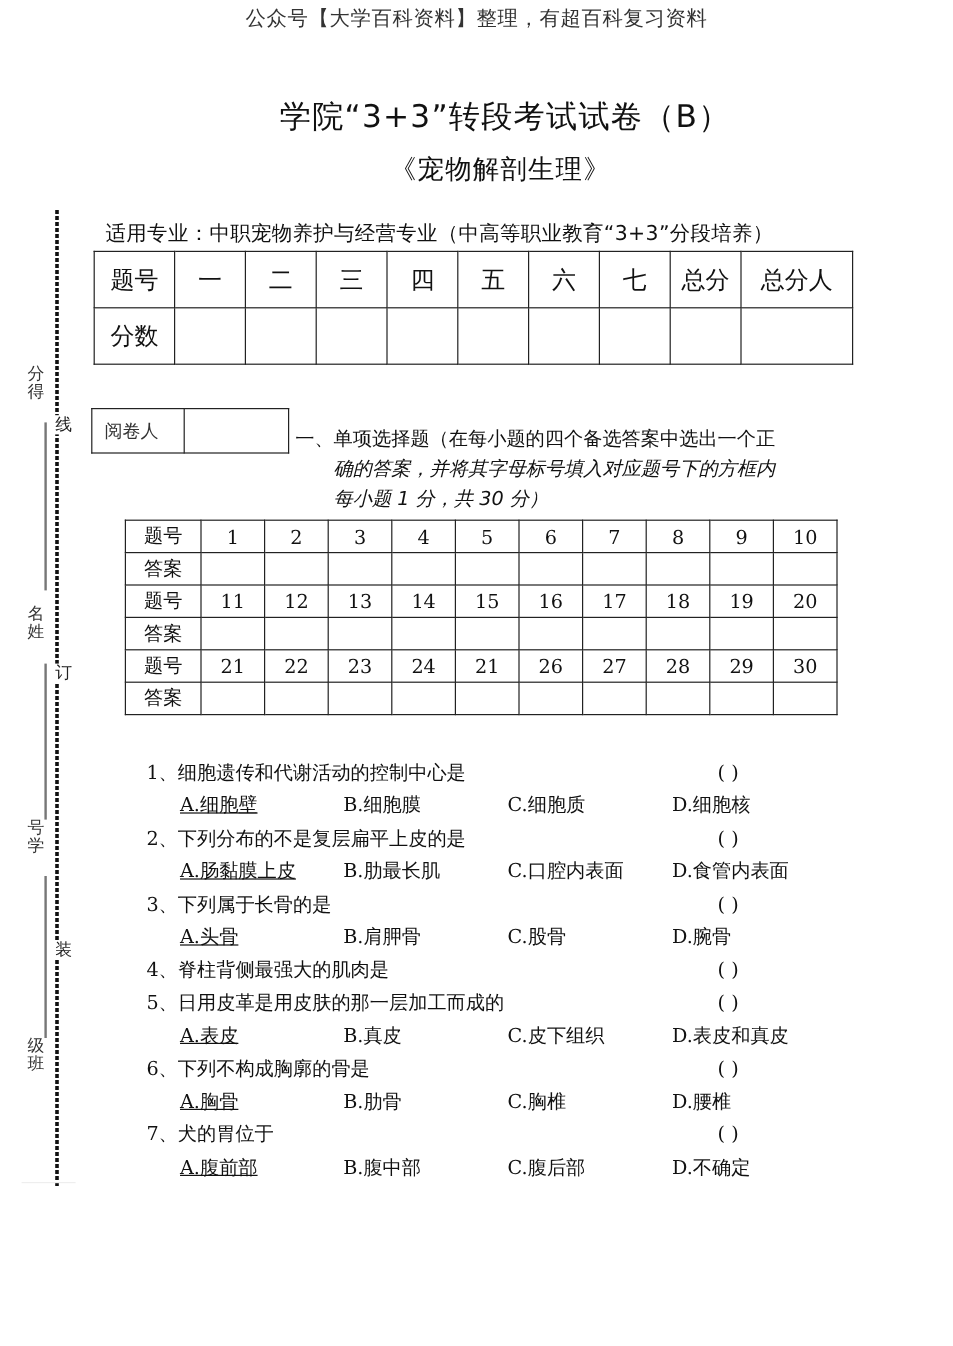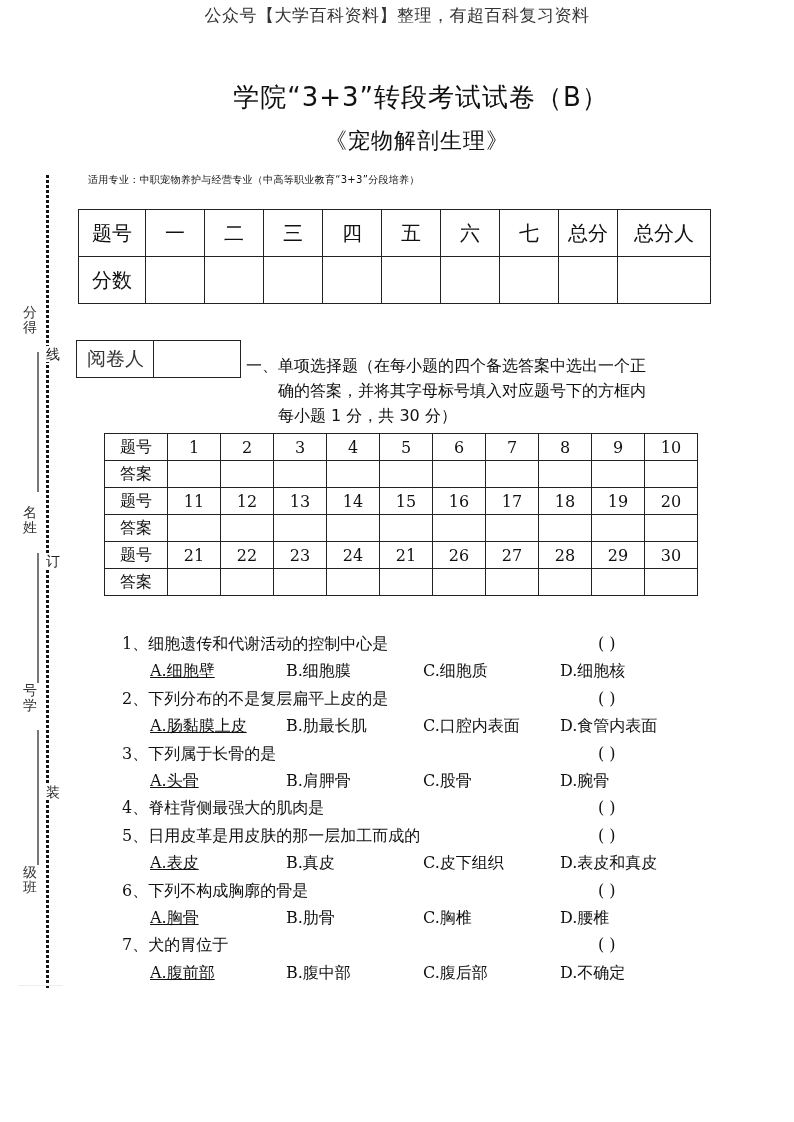--- a/index.html
+++ b/index.html
@@ -3,37 +3,37 @@
 <meta charset="utf-8">
 <style>
   html, body { margin: 0; padding: 0; background: #ffffff; }
   body { width: 794px; height: 1122px; position: relative; overflow: hidden;
          font-family: "DejaVu Sans", "Liberation Sans", sans-serif; color: #111; }
   .abs { position: absolute; }
   .header-note { left: 0; width: 794px; top: 4px; text-align: center; font-size: 17px; color: #333;
                  font-family: "DejaVu Serif", "Liberation Serif", serif; letter-spacing: 0.5px; }
   .title { left: 0; width: 794px; top: 80px; text-align: center; font-size: 26px; font-weight: 500; letter-spacing: 1px; padding-left: 24px; }
   .subtitle { left: 0; width: 794px; top: 126px; text-align: center; font-size: 22px; letter-spacing: 1px; padding-left: 20px; }
-  .major { left: 88px; top: 173px; font-size: 10px; letter-spacing: 0.3px; text-align: center; }
+  .major { left: 88px; top: 183px; font-size: 17px; letter-spacing: 0.3px; text-align: center; }
 
   table { border-collapse: collapse; }
   .score-table { left: 78px; top: 209px; }
   .score-table td { border: 1.5px solid #222; height: 46px; text-align: center; font-size: 20px; padding: 0; }
   .score-table td.lab { width: 66px; }
   .score-table td.c { width: 58px; }
   .score-table td.tot { width: 58px; }
   .score-table td.totp { width: 92px; }
 
   .reader-box { left: 76px; top: 340px; }
-  .reader-box td { border: 1.5px solid #222; height: 36px; font-size: 19px; padding: 0 0 0 10px; }
+  .reader-box td { border: 1.5px solid #222; height: 36px; font-size: 15px; padding: 0 0 0 10px; }
   .reader-box td.lab { width: 66px; color: #333; }
   .reader-box td.val { width: 76px; }
 
   .section-head { left: 246px; top: 353px; width: 470px; font-size: 16px; line-height: 25px; font-weight: 500; }
-  .section-head .indent { display: block; padding-left: 32px; }
+  .section-head .indent { display: block; padding-left: 32px; font-style: italic; }
 
   .ans-grid { left: 104px; top: 433px; }
   .ans-grid td { border: 1.5px solid #222; height: 26px; padding: 0; text-align: center;
                  font-family: "DejaVu Serif", "Liberation Serif", serif; font-size: 16px; }
   .ans-grid td.lab { width: 62px; font-family: "DejaVu Sans", "Liberation Sans", sans-serif; font-size: 16px; }
   .ans-grid td.n { width: 52px; }
 
   .questions { left: 122px; top: 630px; width: 560px; font-family: "DejaVu Serif", "Liberation Serif", serif; font-size: 16px; }
   .q { position: relative; height: 27.4px; line-height: 27px; }
   .q .paren { position: absolute; left: 476px; top: 0; }

